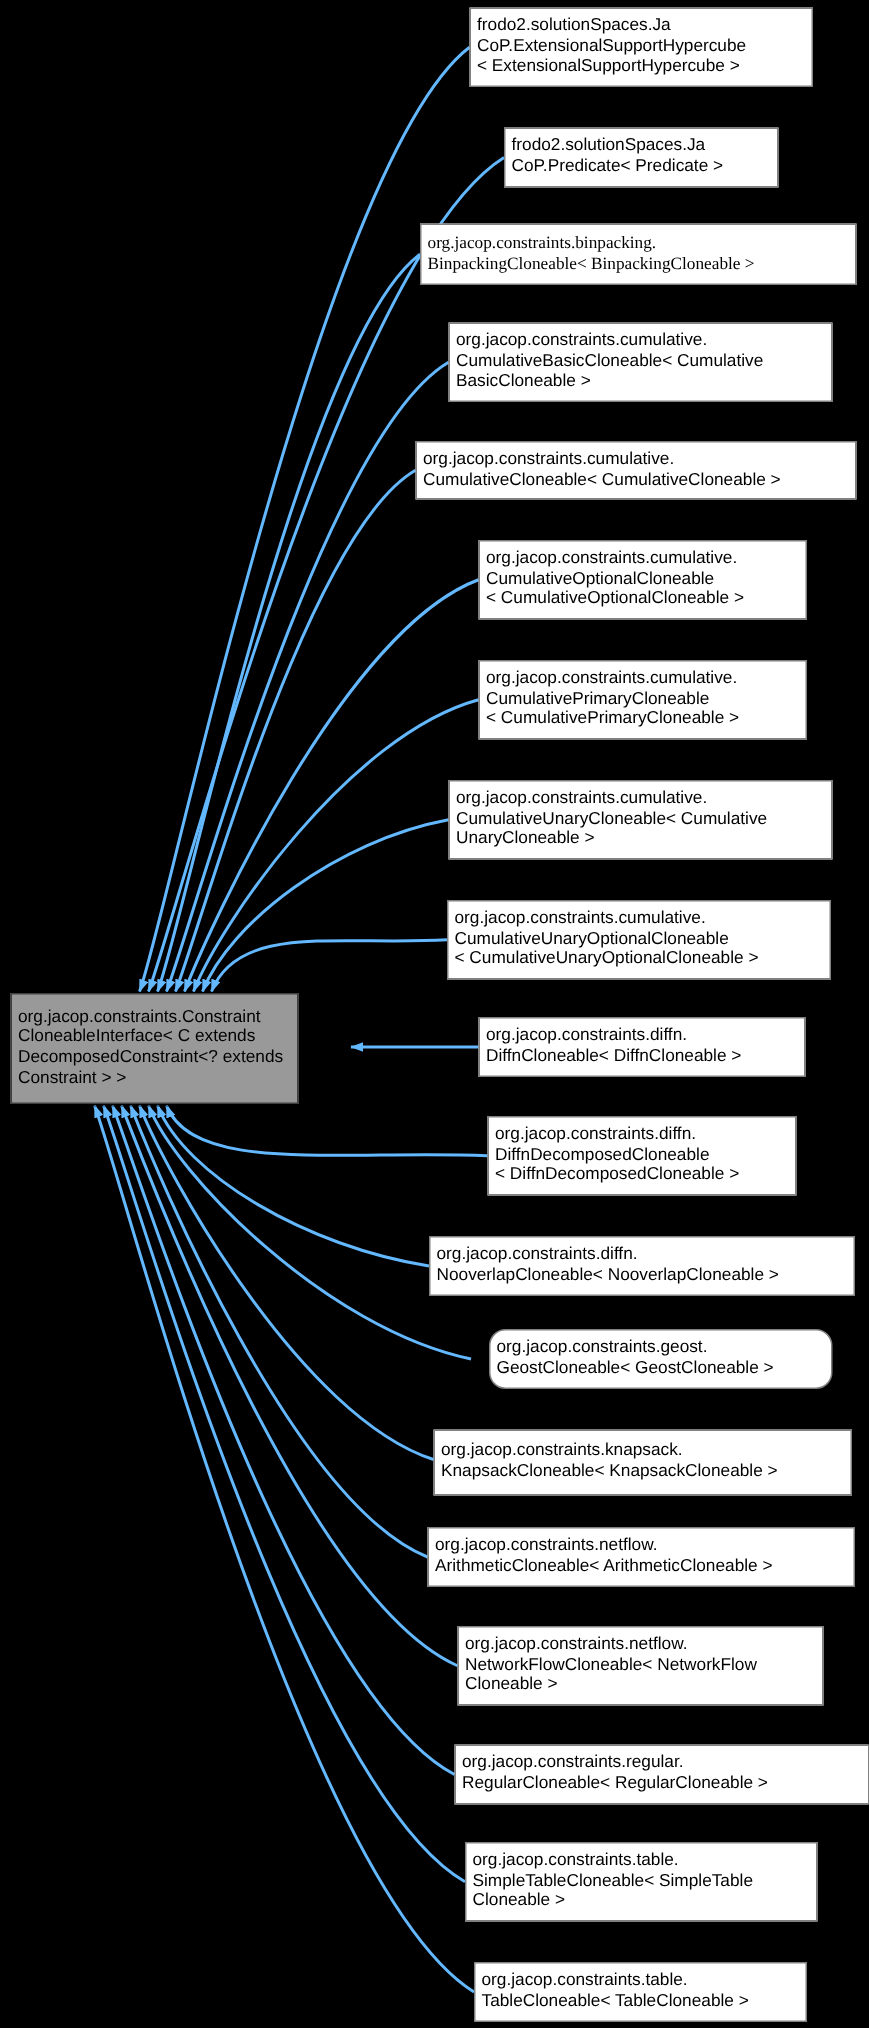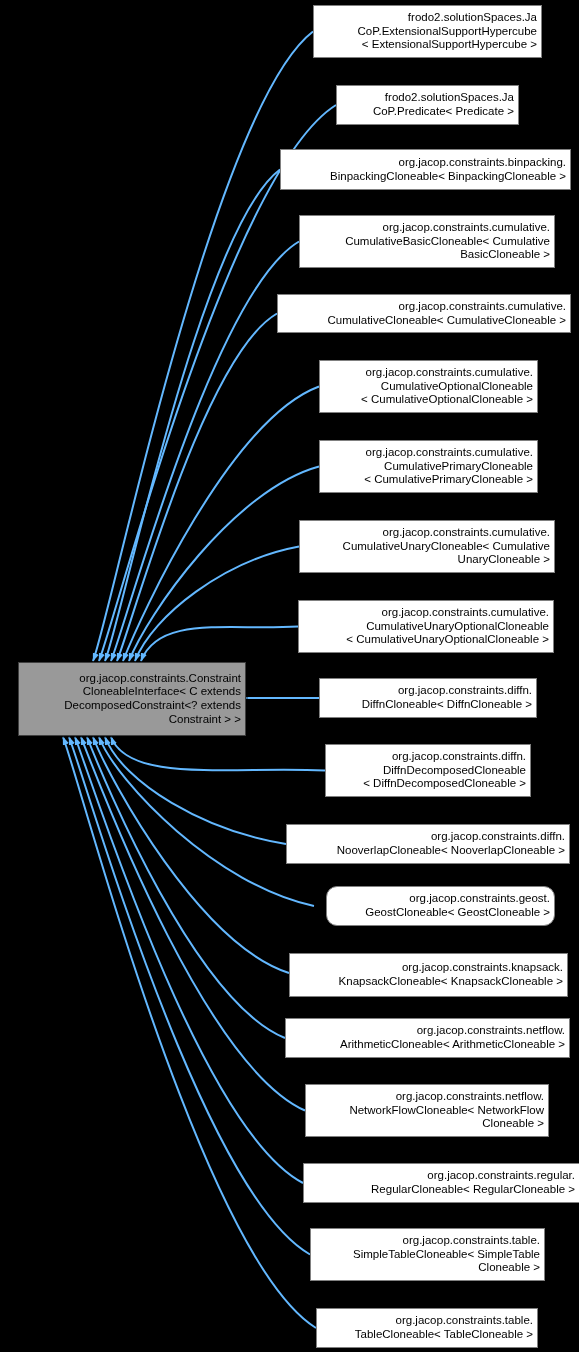--- a/index.html
+++ b/index.html
@@ -28,21 +28,21 @@
     pointer-events: none;
   }
   .node {
     position: absolute;
     box-sizing: border-box;
     border: 1px solid #808080;
     background: #ffffff;
     color: #000000;
     font-size: 11.5px;
     line-height: 13.6px;
-    text-align: right;
+    text-align: left;
     display: flex;
     align-items: center;
     justify-content: center;
     padding: 4px 4px;
     box-shadow: 2px 2px 0 rgba(0,0,0,0.35);
     white-space: pre-line;
   }
   .node.root {
     background: #999999;
     border: 1px solid #404040;
@@ -78,30 +78,30 @@
         <path d="M314,906 C217.25,885.72 117,783 99,737"></path>
         <path d="M289,973 C200.8,944.68 111,783 93,737"></path>
         <path d="M285,1038 C195.9,1001.88 105,783 87,737"></path>
         <path d="M305,1110.5 C204.20000000000002,1065.68 99,783 81,737"></path>
         <path d="M303,1183 C200.4,1129.48 93,783 75,737"></path>
         <path d="M310,1254.5 C201.55,1192.4 87,783 69,737"></path>
         <path d="M316,1328 C202.15,1257.08 81,783 63,737"></path>
       </g>
   </svg>
   <div id="nodes-layer">
-      <div class="node root" style="left: 18px; top: 662px; width: 228px; height: 74px;"><span class="node-label">org.jacop.constraints.Constraint
+      <div class="node root" style="left: 7px; top: 662px; width: 192px; height: 74px;"><span class="node-label">org.jacop.constraints.Constraint
 CloneableInterface&lt; C extends
 DecomposedConstraint&lt;? extends
 Constraint &gt; &gt;</span></div>
       <div class="node" style="left: 313px; top: 5px; width: 229px; height: 53px;"><span class="node-label">frodo2.solutionSpaces.Ja
 CoP.ExtensionalSupportHypercube
 &lt; ExtensionalSupportHypercube &gt;</span></div>
       <div class="node" style="left: 336px; top: 85px; width: 183px; height: 40px;"><span class="node-label">frodo2.solutionSpaces.Ja
 CoP.Predicate&lt; Predicate &gt;</span></div>
-      <div class="node" style="left: 280px; top: 149px; width: 291px; height: 41px;"><span class="node-label">org.jacop.constraints.binpacking.
+      <div class="node" style="left: 280px; top: 149px; width: 291px; height: 41px; font-family: Liberation Serif, serif;"><span class="node-label">org.jacop.constraints.binpacking.
 BinpackingCloneable&lt; BinpackingCloneable &gt;</span></div>
       <div class="node" style="left: 299px; top: 215px; width: 256px; height: 53px;"><span class="node-label">org.jacop.constraints.cumulative.
 CumulativeBasicCloneable&lt; Cumulative
 BasicCloneable &gt;</span></div>
       <div class="node" style="left: 277px; top: 294px; width: 294px; height: 39px;"><span class="node-label">org.jacop.constraints.cumulative.
 CumulativeCloneable&lt; CumulativeCloneable &gt;</span></div>
       <div class="node" style="left: 319px; top: 360px; width: 219px; height: 53px;"><span class="node-label">org.jacop.constraints.cumulative.
 CumulativeOptionalCloneable
 &lt; CumulativeOptionalCloneable &gt;</span></div>
       <div class="node" style="left: 319px; top: 440px; width: 219px; height: 53px;"><span class="node-label">org.jacop.constraints.cumulative.

